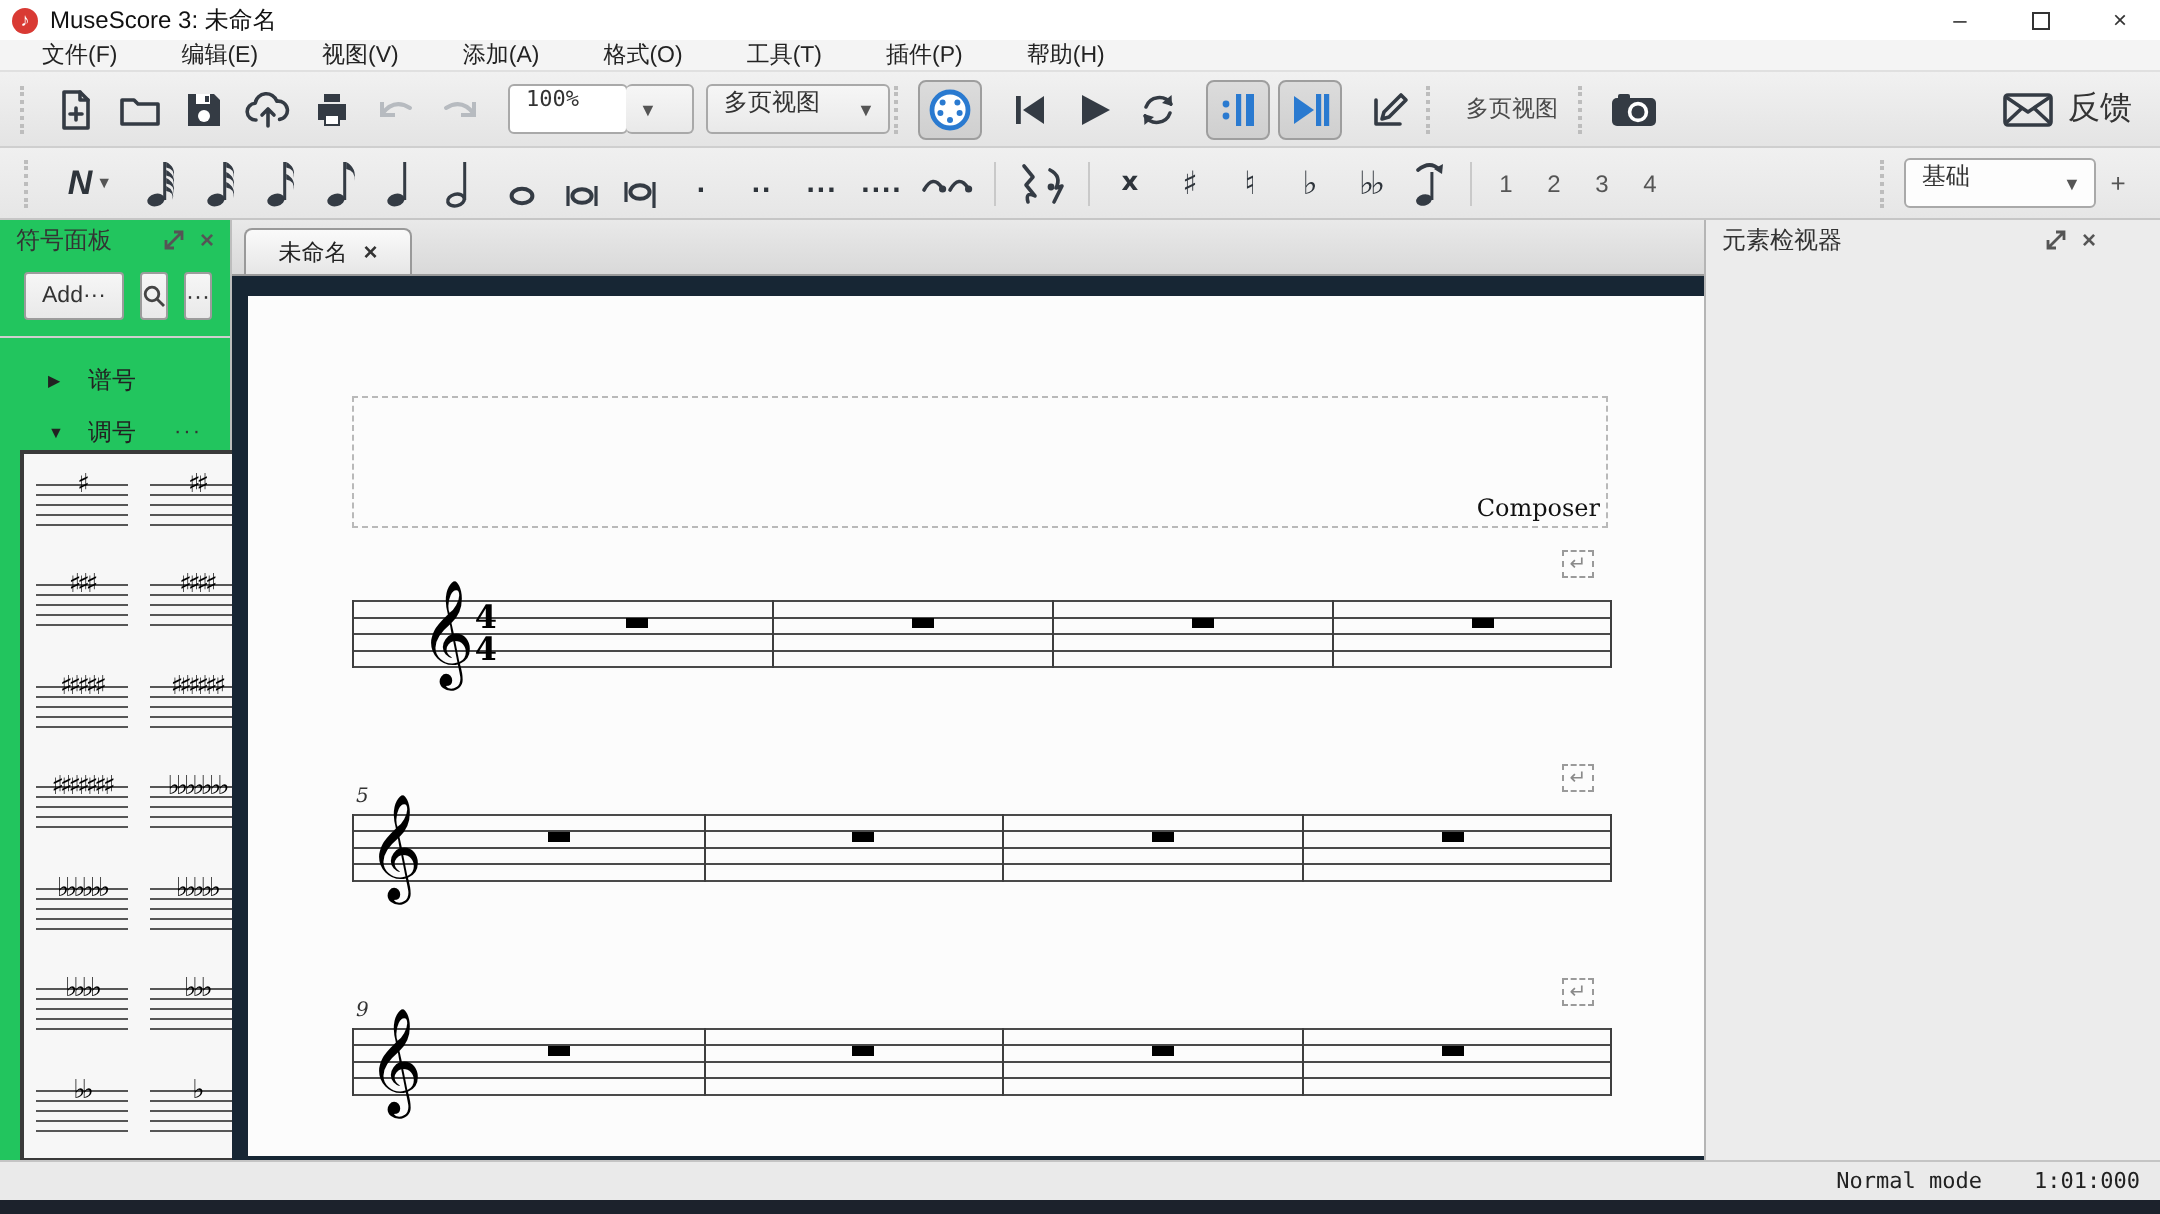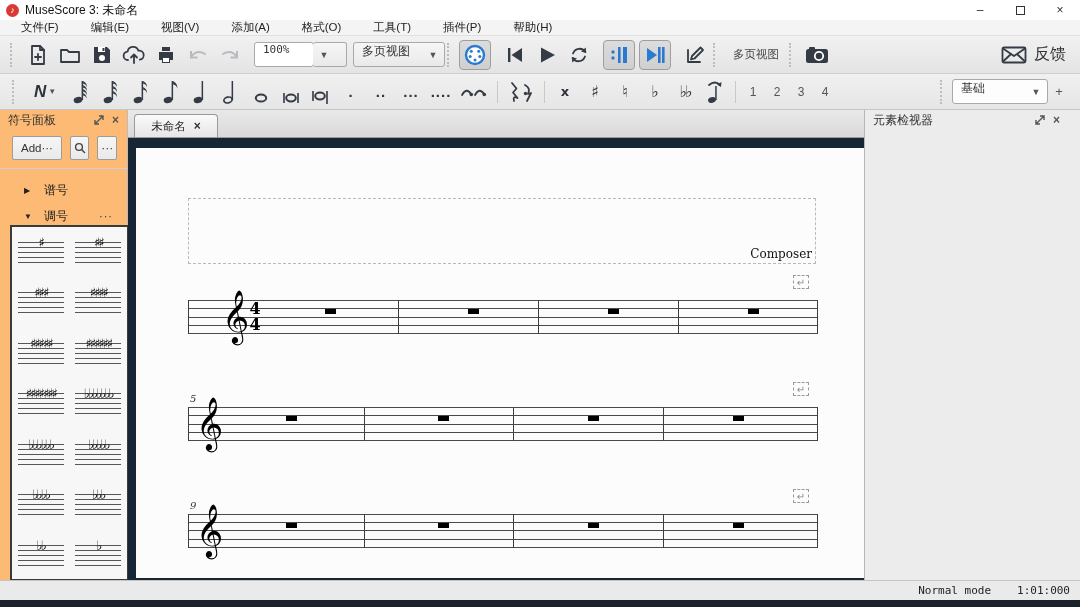--- a/index.html
+++ b/index.html
@@ -40,21 +40,21 @@
   .caret { font-size:8px; color:#555; margin-left:2px; }
   .dot-glyph { font-size:15px; font-weight:bold; letter-spacing:1px; color:#2e343b; line-height:10px; }
   .acc-glyph { font-size:16px; color:#2e343b; font-family:"DejaVu Sans", sans-serif; }
   .voice-num { width:24px; text-align:center; font-size:12px; color:#555; }
   .vsep { width:1px; height:22px; background:#c9c9c9; margin:0 5px; }
 
   
   .main { position:absolute; top:110px; left:0; width:1080px; height:470px; display:flex; }
 
   
-  .left-panel { width:128px; height:470px; background:#fdba74; border-right:1px solid #bdbdbd; position:relative; }
+  .left-panel { width:116px; height:470px; background:#22c55e; border-right:1px solid #bdbdbd; position:relative; }
   .panel-head { height:20px; display:flex; align-items:center; padding:0 8px; font-size:12px; color:#333; }
   .panel-head .ph-icons { margin-left:auto; display:flex; gap:8px; align-items:center; color:#555; }
   .pal-buttons { display:flex; align-items:center; gap:8px; padding:6px 10px 8px 12px; border-bottom:1px solid #cfcfcf; }
   .add-btn { height:24px; padding:0 8px; border:1px solid #9c9c9c; border-radius:2px; background:linear-gradient(#f6f6f6,#e9e9e9); font-size:11.5px; color:#333; display:flex; align-items:center; }
   .sq-btn { width:24px; height:24px; border:1px solid #9c9c9c; border-radius:2px; background:linear-gradient(#f6f6f6,#e9e9e9); display:flex; align-items:center; justify-content:center; font-size:12px; color:#333; }
   .tree-row { display:flex; align-items:center; height:26px; padding-left:24px; font-size:12px; color:#222; }
   .tree-arrow { font-size:8px; color:#222; width:20px; }
   .tree-more { margin-left:auto; margin-right:14px; font-size:11px; color:#333; letter-spacing:1px; }
   .pal-box { position:absolute; left:10px; top:115px; width:119px; height:356px; background:#f7f7f7; border:2px solid #3a3a3a; display:grid; grid-template-columns:1fr 1fr; grid-auto-rows:50.5px; overflow:hidden; }
   .kcell { position:relative; display:flex; align-items:center; justify-content:center; }

